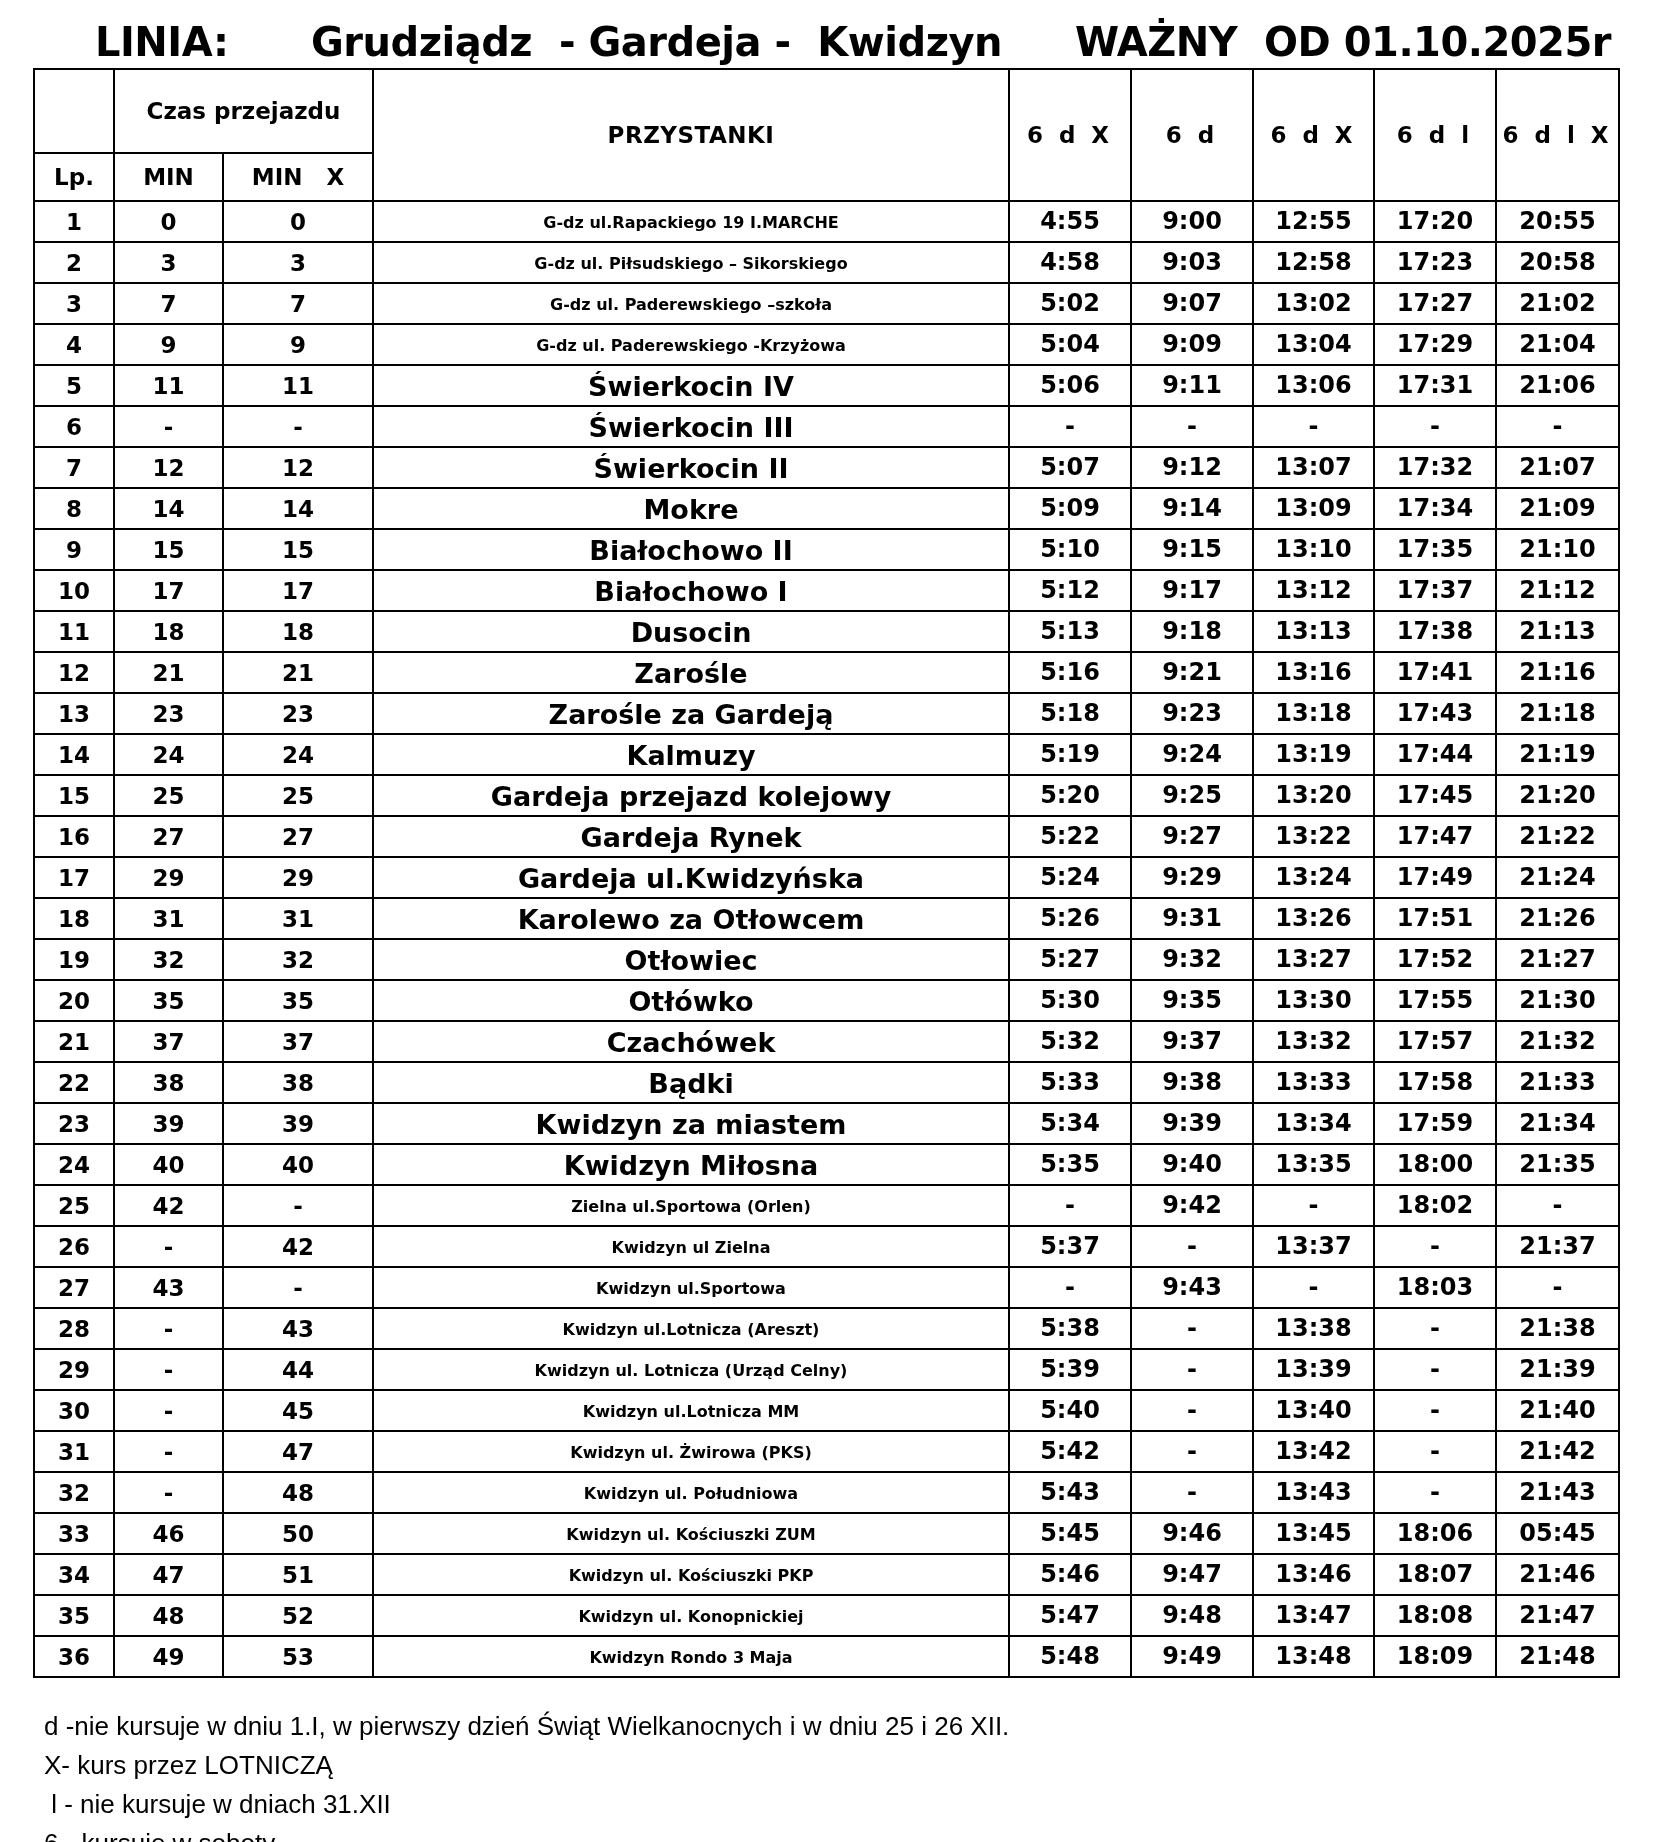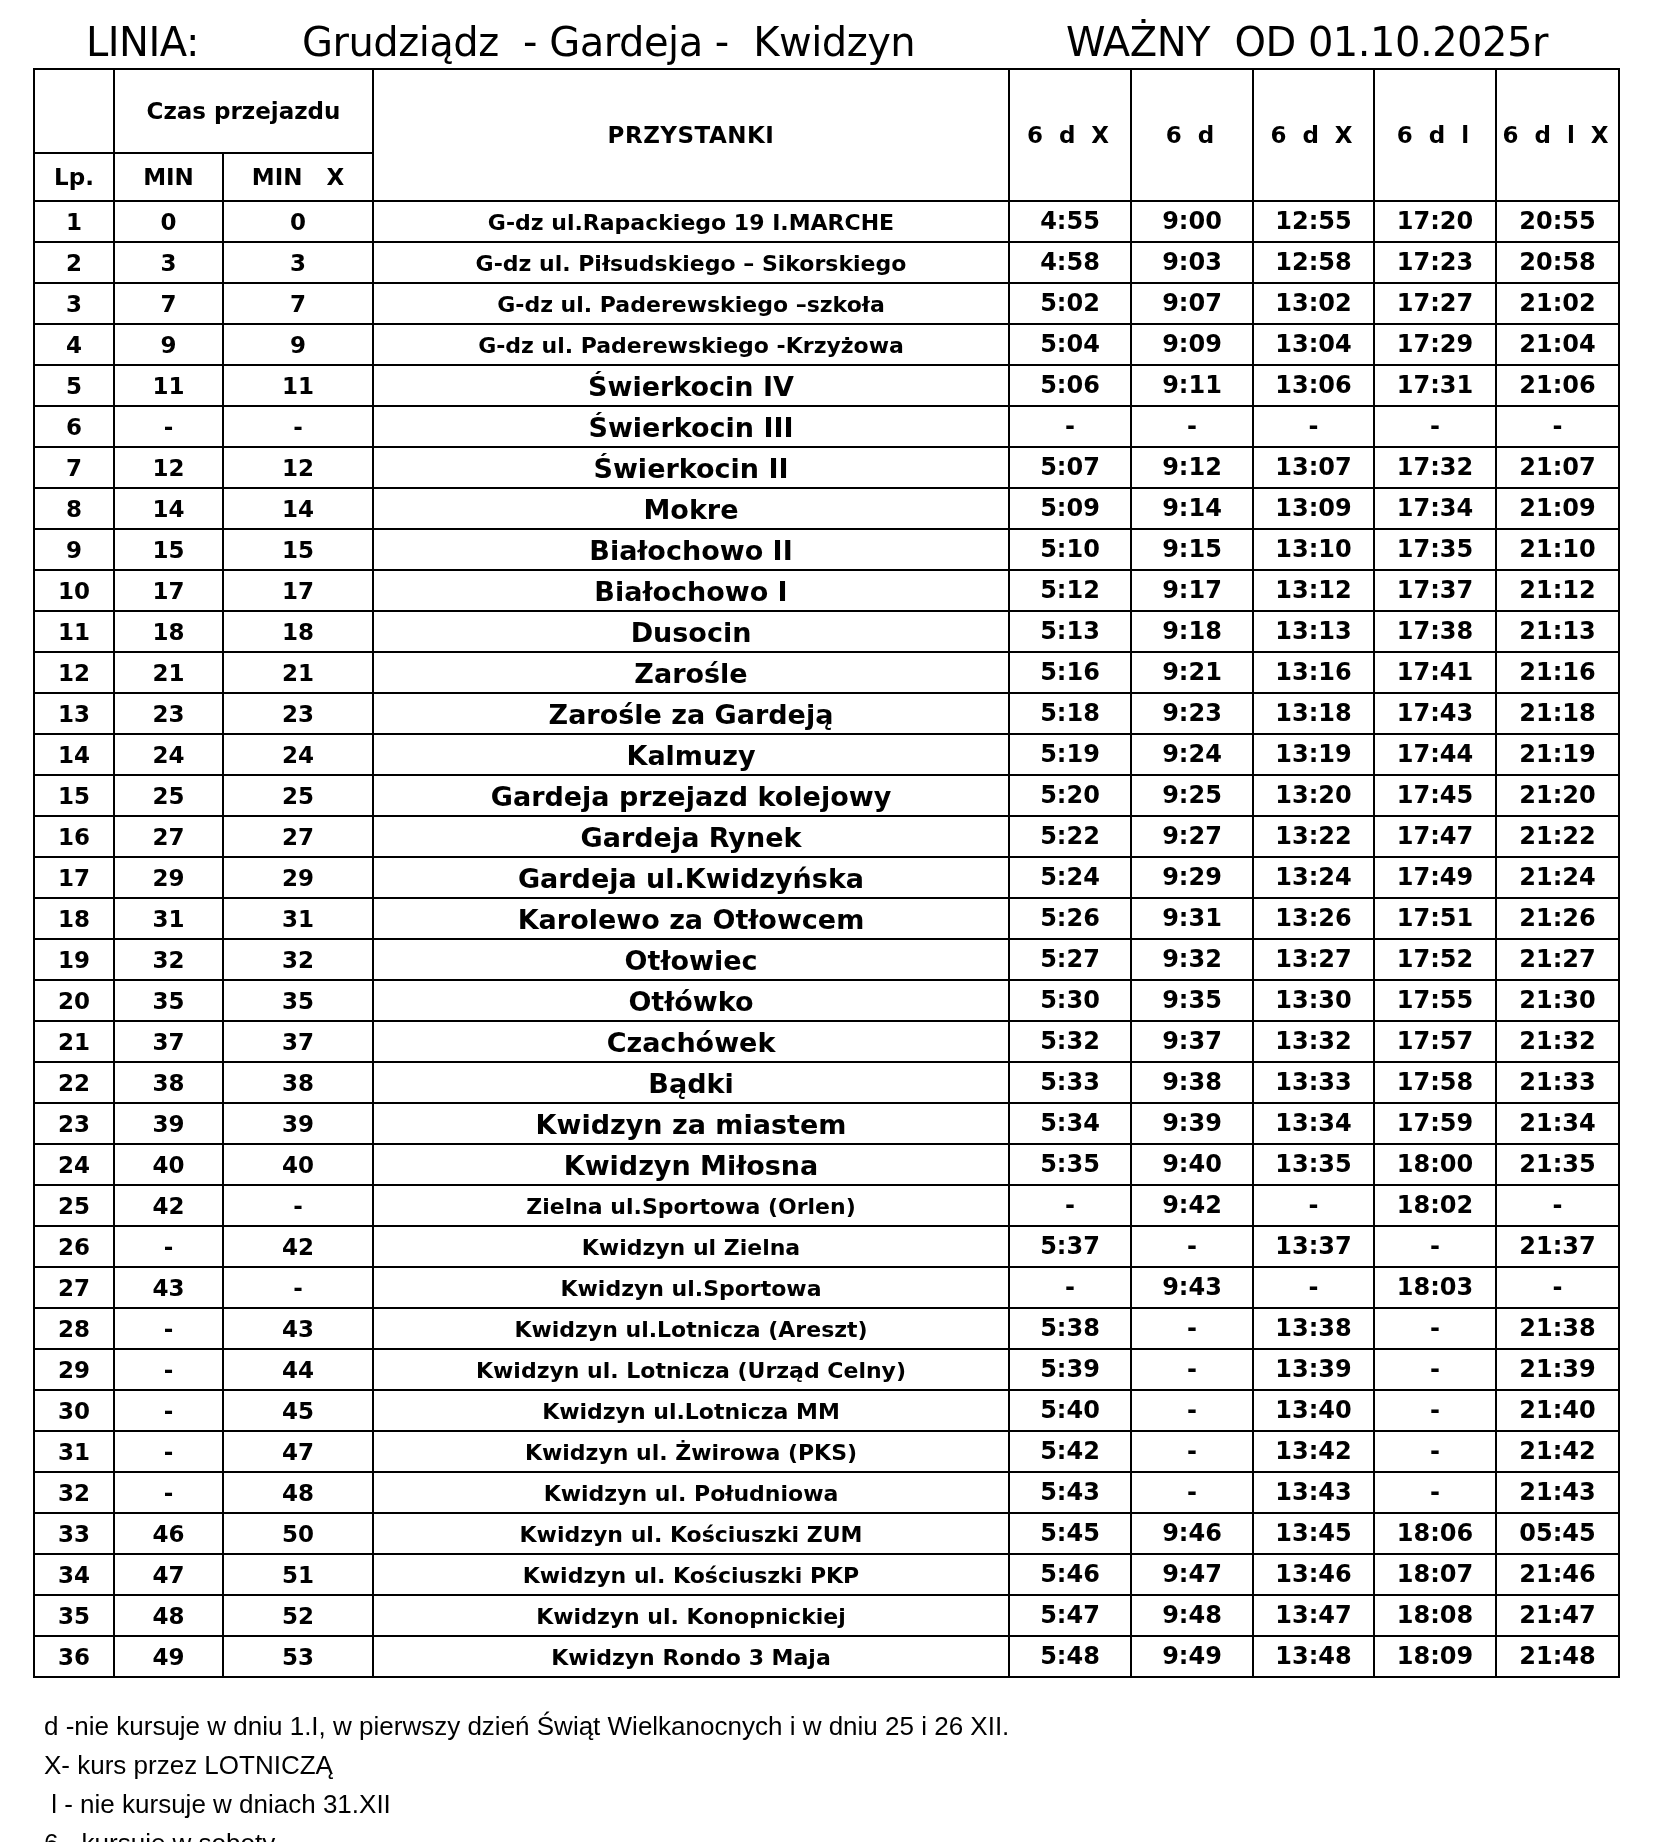--- a/index.html
+++ b/index.html
@@ -1,22 +1,22 @@
 <!DOCTYPE html>
 <html><head>
 <meta charset="utf-8">
 <style>
   html, body { margin: 0; padding: 0; background: #ffffff; }
   body {
     width: 1654px; height: 1842px; position: relative; overflow: hidden;
     font-family: "DejaVu Sans", sans-serif; color: #000;
   }
   .title-line {
-    position: absolute; top: 14px; left: 0; width: 1530px; height: 56px;
-    font-weight: normal; font-size: 40px; letter-spacing: -0.5px; white-space: pre;
+    position: absolute; top: 14px; left: 9px; width: 1530px; height: 56px;
+    font-weight: bold; font-size: 40px; letter-spacing: -0.5px; white-space: pre;
   }
   .title-line span { position: absolute; top: 0; line-height: 56px; }
   #t-label { left: 86px; }
   #t-route { left: 302px; }
   #t-valid { left: 1066px; text-align: right; }
 
   table.tt {
     position: absolute; left: 33px; top: 68px; width: 1585px;
     border-collapse: collapse; table-layout: fixed;
     font-weight: bold;
@@ -26,21 +26,21 @@
     overflow: hidden; white-space: nowrap;
   }
   table.tt th { font-size: 23px; font-weight: bold; }
   .h-top { height: 84px; }
   .h-bot { height: 48px; }
   .h-czas { font-size: 23px; }
   .h-route { font-size: 24px; letter-spacing: 0.5px; margin-top: 11px; }
   .h-course { font-size: 24px; letter-spacing: 4px; }
   table.tt tbody td { height: 37px; font-size: 23px; line-height: 37px; padding-top: 2px; }
   table.tt tbody td.lp { padding-top: 0; line-height: 32px; }
-  table.tt tbody td.stop-sm { font-size: 22px; margin-top: 25px; }
+  table.tt tbody td.stop-sm { font-size: 16px; margin-top: 25px; }
   table.tt tbody td.stop-lg { font-size: 27px; margin-left: 40px; }
   table.tt tbody td.time { font-size: 24px; padding-top: 0; }
 
   .notes {
     position: absolute; left: 44px; top: 1664px; font-size: 26px; line-height: 39px;
     font-family: "Liberation Sans Narrow", "Liberation Sans", sans-serif;
     margin-top: 43px;
   }
   .notes div { white-space: pre; }
 </style>

